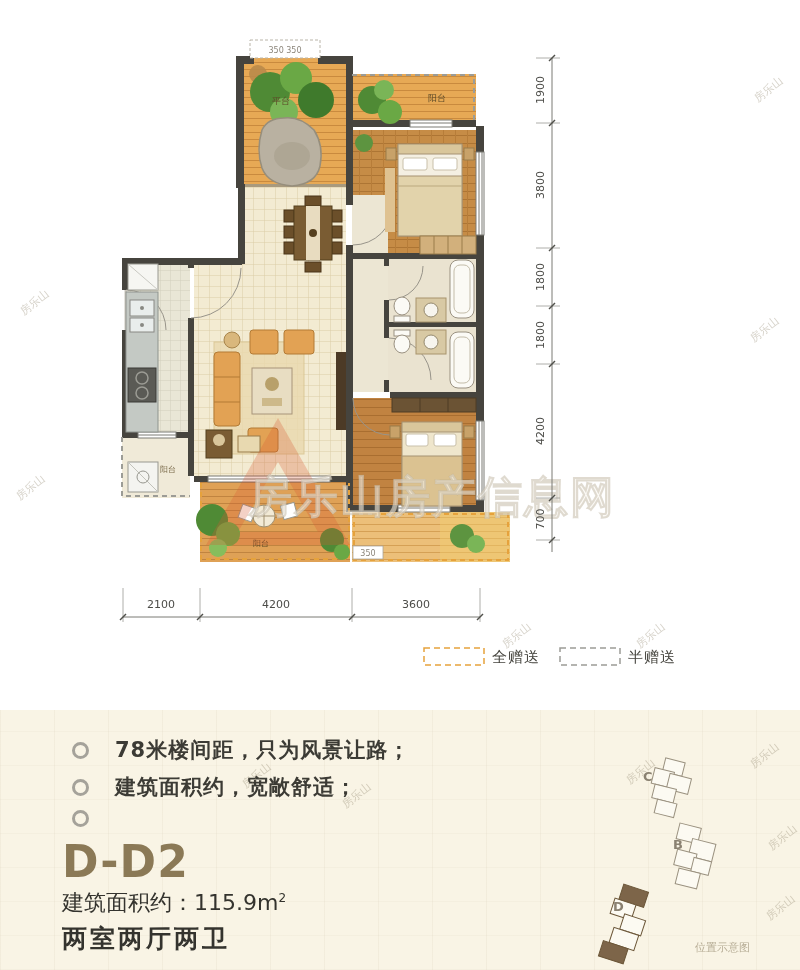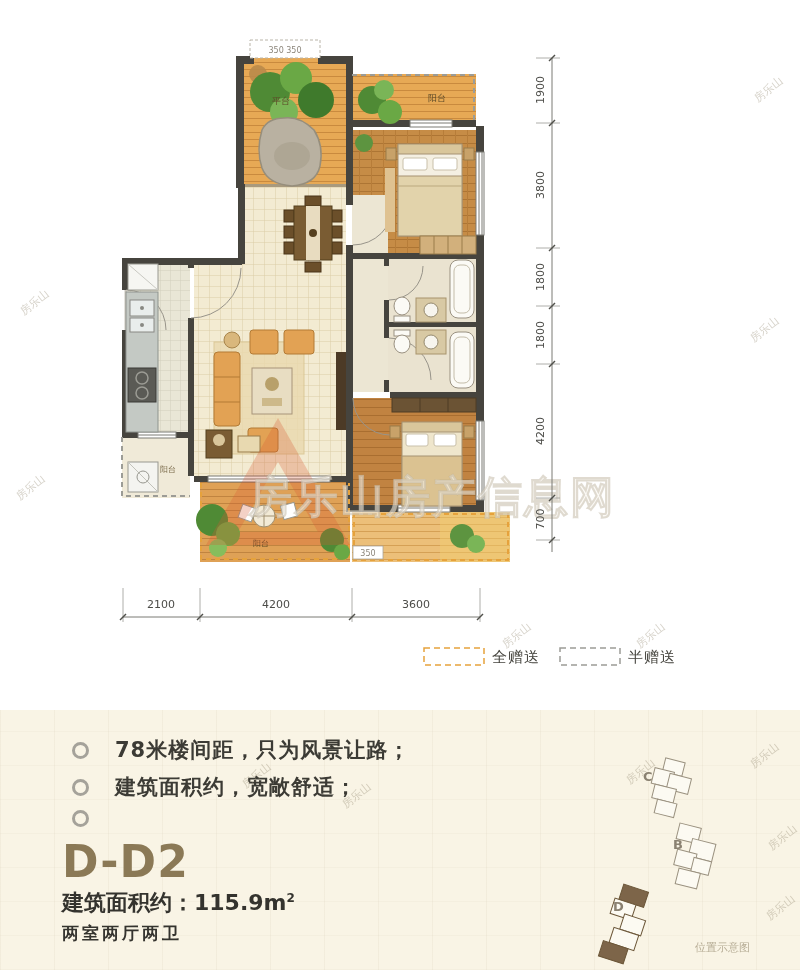--- a/index.html
+++ b/index.html
@@ -11,23 +11,23 @@
      background:#f9f4e5;
      background-image:repeating-linear-gradient(90deg, rgba(185,170,140,0.10) 0 1px, transparent 1px 54px),
                       repeating-linear-gradient(0deg, rgba(185,170,140,0.07) 0 1px, transparent 1px 34px);}
   .features{list-style:none;margin:0;padding:26px 0 0 72px;}
   .features li{display:flex;align-items:center;margin-bottom:9px;
      font-size:21px;font-weight:600;color:#3c3b35;letter-spacing:1px;white-space:nowrap;}
   .bullet{display:inline-block;width:11px;height:11px;border:3px solid #a5a29a;border-radius:50%;
      margin-right:26px;flex:0 0 auto;background:transparent;}
   .unit-name{position:absolute;left:62px;top:126px;margin:0;font-size:44px;font-weight:800;
      color:#8b7956;letter-spacing:1px;}
-  .unit-area{position:absolute;left:62px;top:178px;margin:0;font-size:22px;font-weight:700;color:#34332e;}
+  .unit-area{position:absolute;left:62px;top:178px;margin:0;font-size:22px;font-weight:400;color:#34332e;}
   .unit-area sup{font-size:12px;}
-  .unit-rooms{position:absolute;left:62px;top:212px;margin:0;font-size:17px;font-weight:600;
+  .unit-rooms{position:absolute;left:62px;top:212px;margin:0;font-size:25px;font-weight:600;
      color:#34332e;letter-spacing:3px;}
   .siteplan{position:absolute;left:583px;top:23px;width:215px;height:235px;}
   .wm{position:absolute;font-size:11px;color:rgba(148,136,112,0.38);transform:rotate(-38deg);
      pointer-events:none;white-space:nowrap;}
 </style>
 </head>
 <body>
 
 <div class="page">
 

